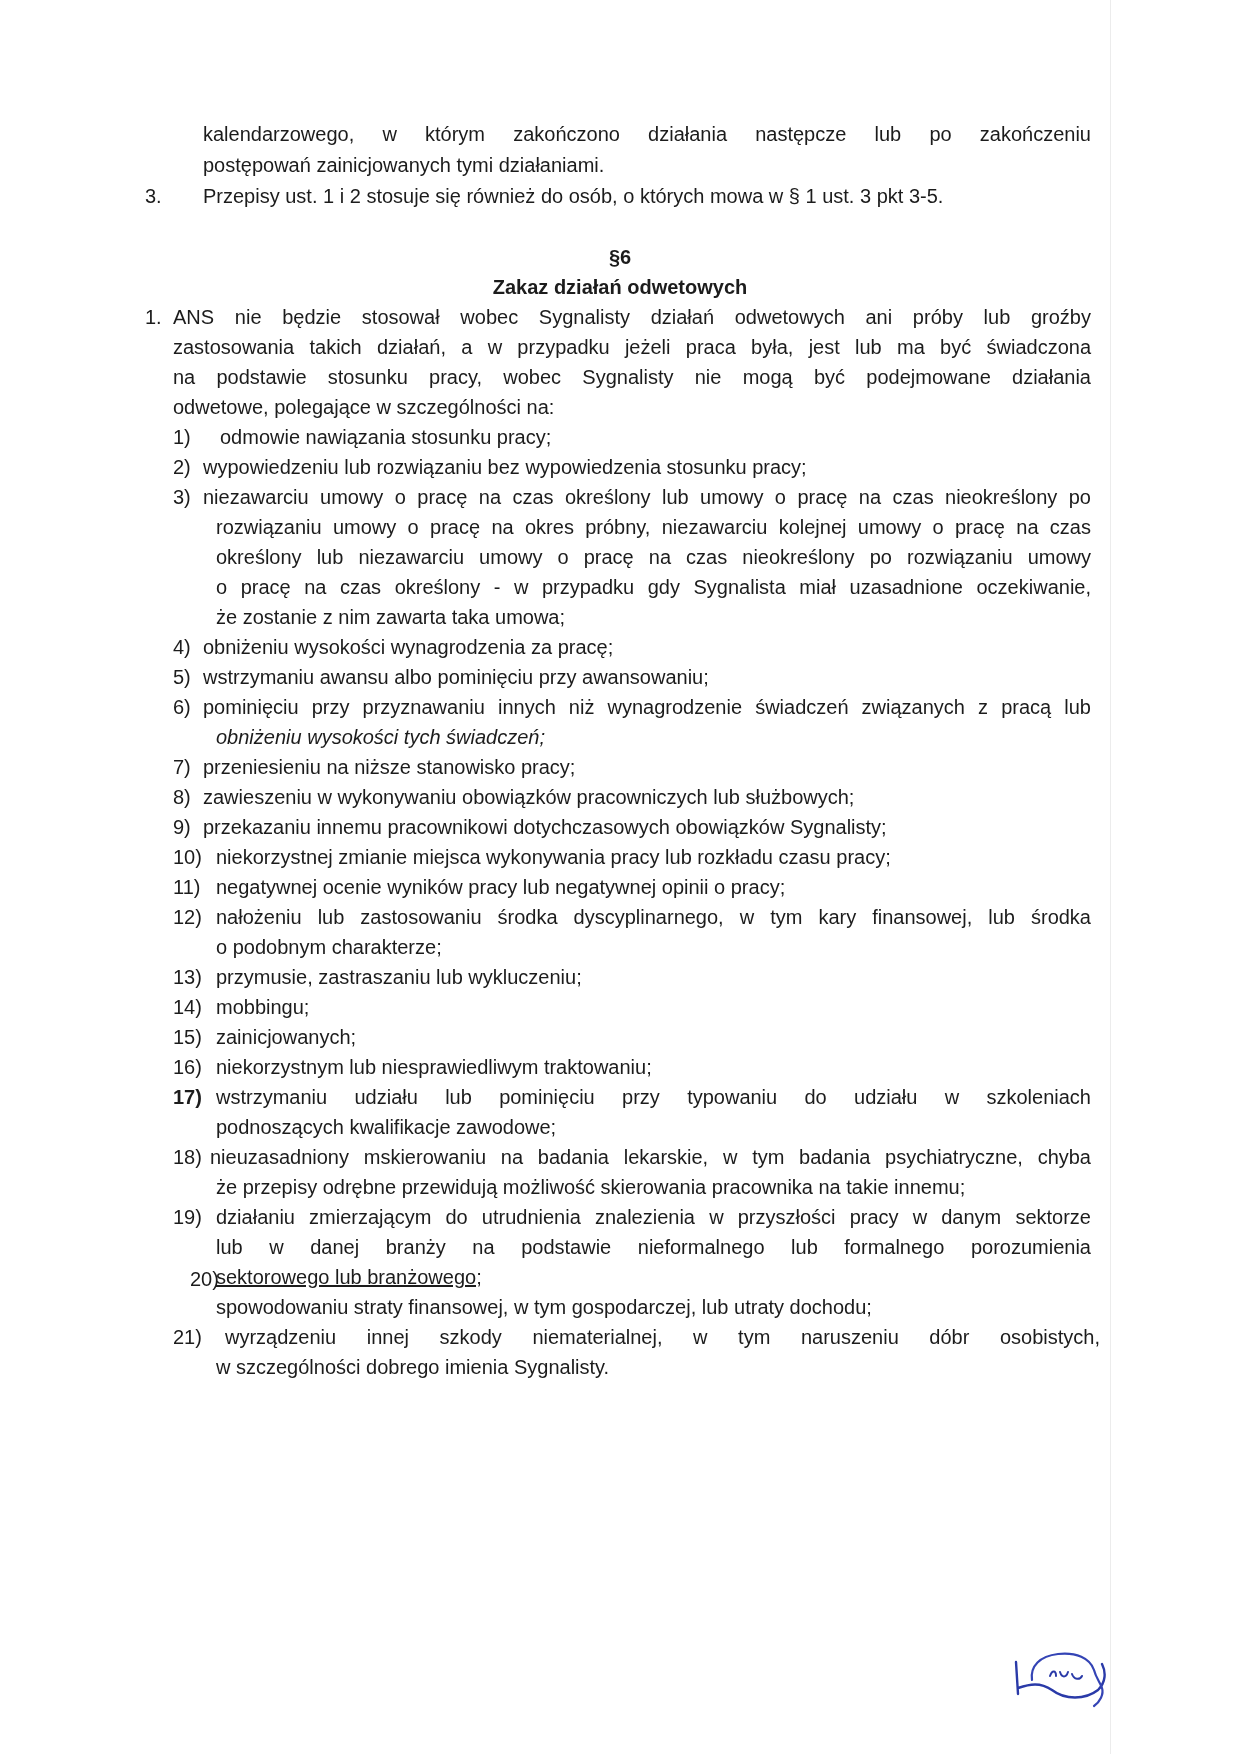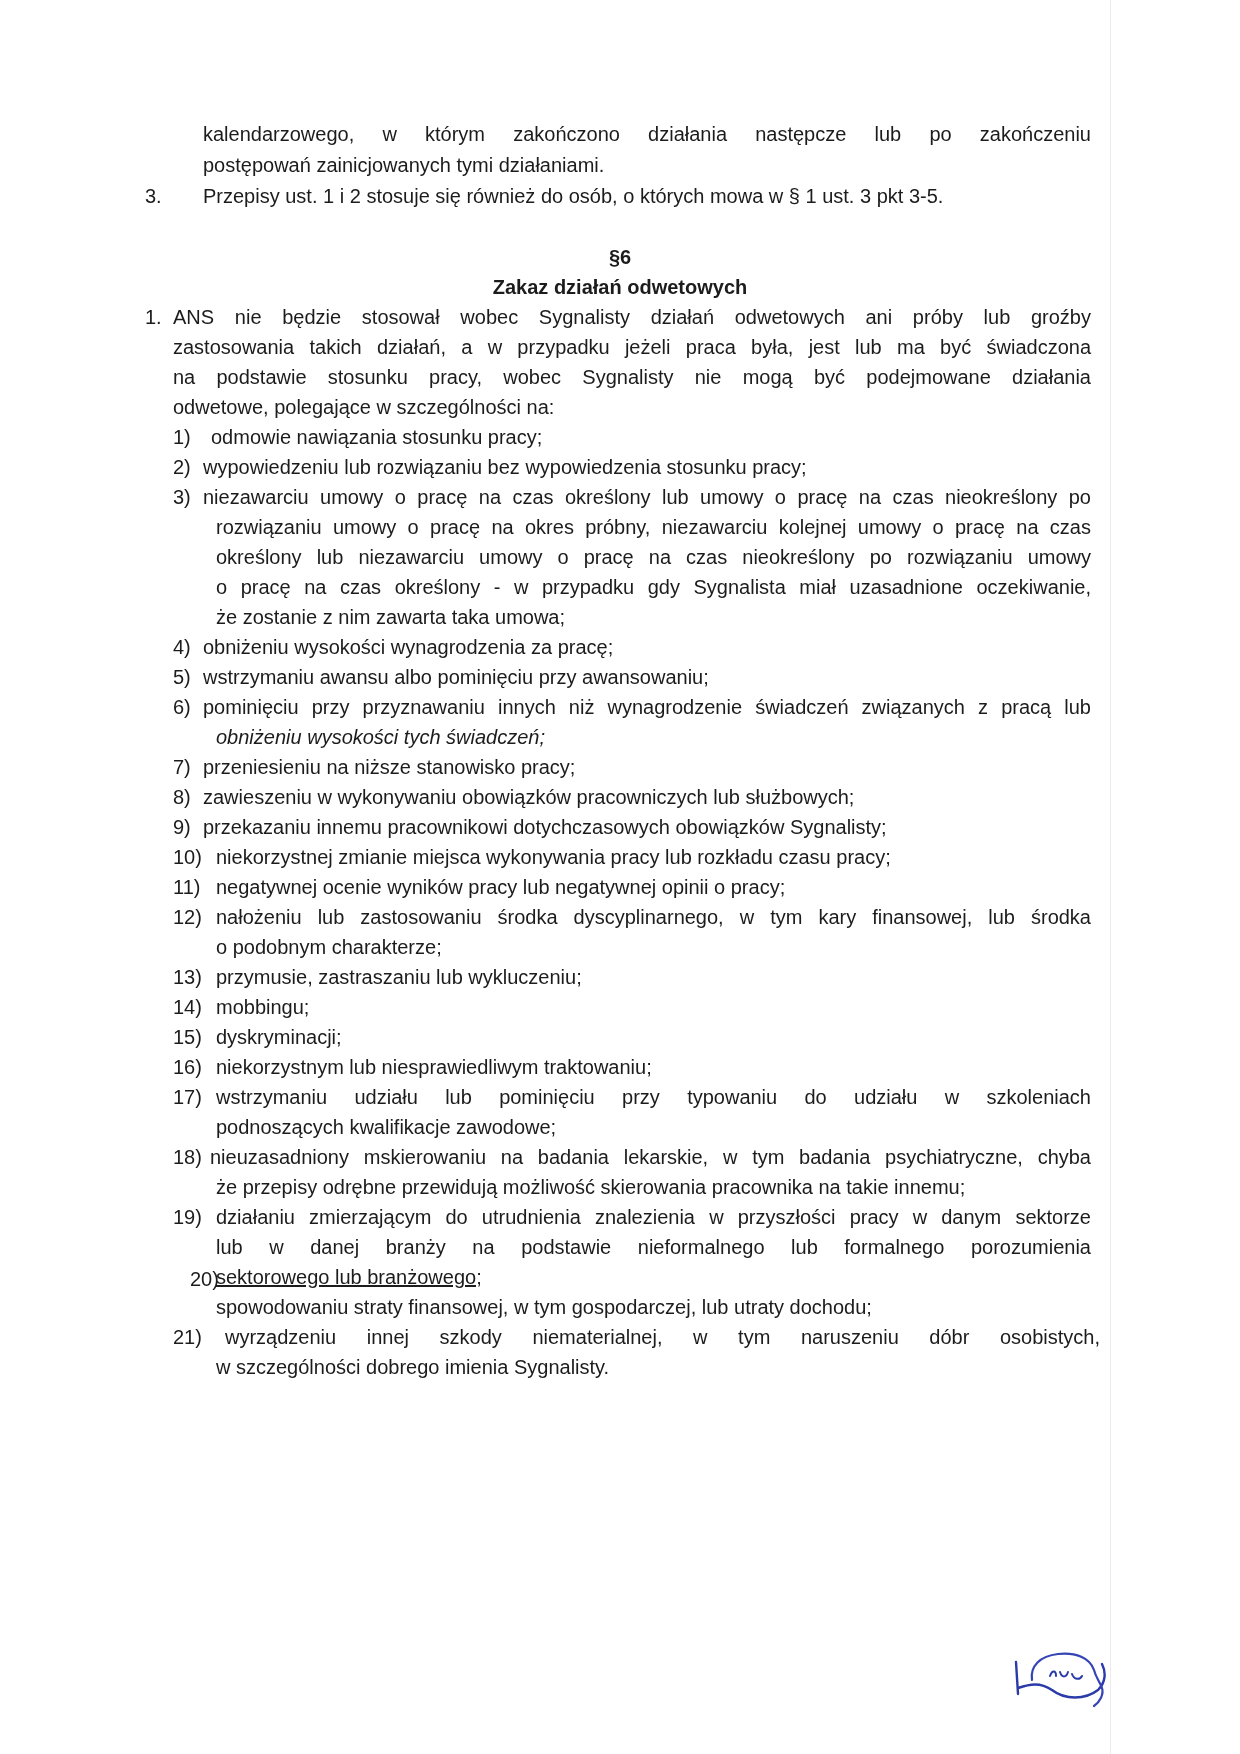--- a/index.html
+++ b/index.html
@@ -42,21 +42,21 @@
 <div class="center bold" style="top:272px;">Zakaz działań odwetowych</div>
 
 <div class="num" style="left:145px; top:302px;">1.</div>
 <div class="line just" style="left:173px; top:302px; width:918px;">ANS nie będzie stosował wobec Sygnalisty działań odwetowych ani próby lub groźby</div>
 <div class="line just" style="left:173px; top:332px; width:918px;">zastosowania takich działań, a w przypadku jeżeli praca była, jest lub ma być świadczona</div>
 <div class="line just" style="left:173px; top:362px; width:918px;">na podstawie stosunku pracy, wobec Sygnalisty nie mogą być podejmowane działania</div>
 <div class="line" style="left:173px; top:392px;">odwetowe, polegające w szczególności na:</div>
 
 <div id="items">
     <div class="num" style="left: 173px; top: 422px;">1)</div>
-    <div class="line" style="left: 211px; top: 422px;">odmowie nawiązania stosunku pracy;</div>
+    <div class="line" style="left: 220px; top: 422px;">odmowie nawiązania stosunku pracy;</div>
     <div class="num" style="left: 173px; top: 452px;">2)</div>
     <div class="line" style="left: 203px; top: 452px;">wypowiedzeniu lub rozwiązaniu bez wypowiedzenia stosunku pracy;</div>
     <div class="num" style="left: 173px; top: 482px;">3)</div>
     <div class="line just" style="left: 203px; top: 482px; width: 888px;">niezawarciu umowy o pracę na czas określony lub umowy o pracę na czas nieokreślony po</div>
     <div class="line just" style="left: 216px; top: 512px; width: 875px;">rozwiązaniu umowy o pracę na okres próbny, niezawarciu kolejnej umowy o pracę na czas</div>
     <div class="line just" style="left: 216px; top: 542px; width: 875px;">określony lub niezawarciu umowy o pracę na czas nieokreślony po rozwiązaniu umowy</div>
     <div class="line just" style="left: 216px; top: 572px; width: 875px;">o pracę na czas określony - w przypadku gdy Sygnalista miał uzasadnione oczekiwanie,</div>
     <div class="line" style="left: 216px; top: 602px;">że zostanie z nim zawarta taka umowa;</div>
     <div class="num" style="left: 173px; top: 632px;">4)</div>
     <div class="line" style="left: 203px; top: 632px;">obniżeniu wysokości wynagrodzenia za pracę;</div>
@@ -76,24 +76,24 @@
     <div class="num" style="left: 173px; top: 872px;">11)</div>
     <div class="line" style="left: 216px; top: 872px;">negatywnej ocenie wyników pracy lub negatywnej opinii o pracy;</div>
     <div class="num" style="left: 173px; top: 902px;">12)</div>
     <div class="line just" style="left: 216px; top: 902px; width: 875px;">nałożeniu lub zastosowaniu środka dyscyplinarnego, w tym kary finansowej, lub środka</div>
     <div class="line" style="left: 216px; top: 932px;">o podobnym charakterze;</div>
     <div class="num" style="left: 173px; top: 962px;">13)</div>
     <div class="line" style="left: 216px; top: 962px;">przymusie, zastraszaniu lub wykluczeniu;</div>
     <div class="num" style="left: 173px; top: 992px;">14)</div>
     <div class="line" style="left: 216px; top: 992px;">mobbingu;</div>
     <div class="num" style="left: 173px; top: 1022px;">15)</div>
-    <div class="line" style="left: 216px; top: 1022px;">dyskryminacji;</div>
+    <div class="line" style="left: 216px; top: 1022px;">zainicjowanych;</div>
     <div class="num" style="left: 173px; top: 1052px;">16)</div>
     <div class="line" style="left: 216px; top: 1052px;">niekorzystnym lub niesprawiedliwym traktowaniu;</div>
-    <div class="num" style="left: 173px; top: 1082px;">17)</div>
+    <div class="num" style="left: 173px; top: 1082px; font-weight: bold;">17)</div>
     <div class="line just" style="left: 216px; top: 1082px; width: 875px;">wstrzymaniu udziału lub pominięciu przy typowaniu do udziału w szkoleniach</div>
     <div class="line" style="left: 216px; top: 1112px;">podnoszących kwalifikacje zawodowe;</div>
     <div class="num" style="left: 173px; top: 1142px;">18)</div>
     <div class="line just" style="left: 210px; top: 1142px; width: 881px;">nieuzasadniony mskierowaniu na badania lekarskie, w tym badania psychiatryczne, chyba</div>
     <div class="line" style="left: 216px; top: 1172px;">że przepisy odrębne przewidują możliwość skierowania pracownika na takie innemu;</div>
     <div class="num" style="left: 173px; top: 1202px;">19)</div>
     <div class="line just" style="left: 216px; top: 1202px; width: 875px;">działaniu zmierzającym do utrudnienia znalezienia w przyszłości pracy w danym sektorze</div>
     <div class="line just" style="left: 216px; top: 1232px; width: 875px;">lub w danej branży na podstawie nieformalnego lub formalnego porozumienia</div>
     <div class="line" style="left: 216px; top: 1262px; text-decoration: underline;">sektorowego lub branżowego;</div>
     <div class="num" style="left: 173px; top: 1264px; margin-left: 17px;">20)</div>

